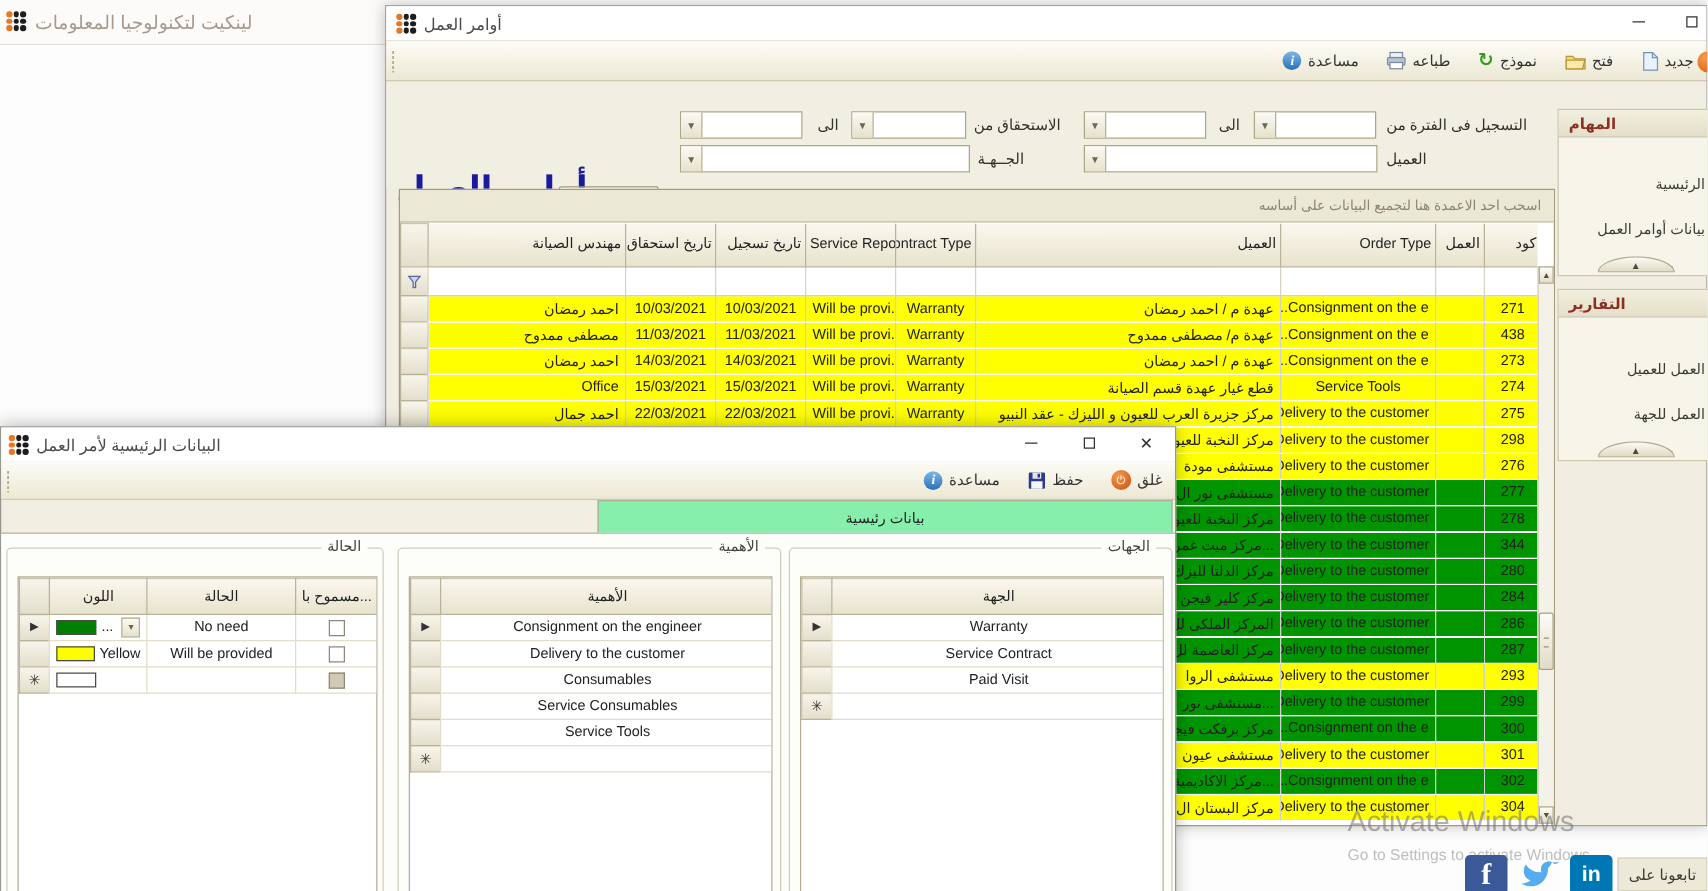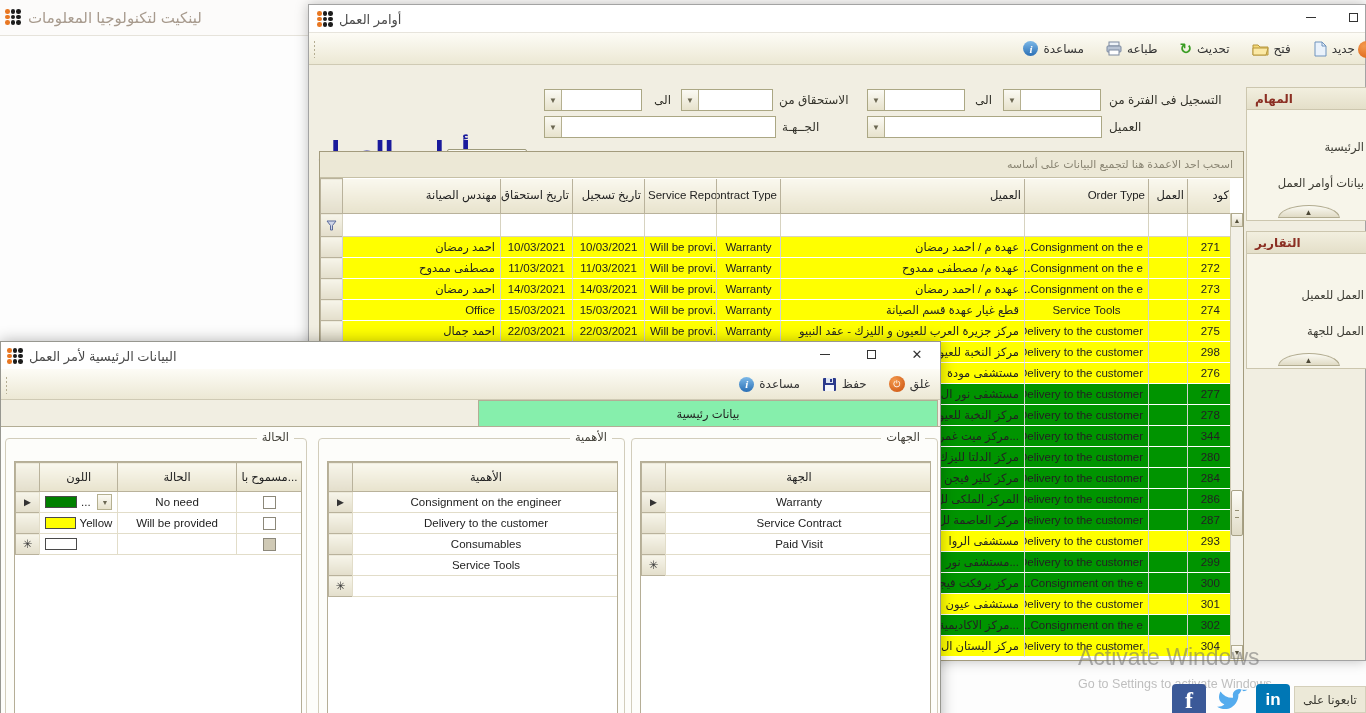--- a/index.html
+++ b/index.html
@@ -183,21 +183,21 @@
         </span>
         <span class="tb-btn">
           <svg width="17" height="14" viewBox="0 0 17 14">
               <path d="M1 3h5l2 2h8v8H1z" fill="#f3d878" stroke="#b7973c"></path>
               <path d="M1 6h15l-2 7H1z" fill="#fbe9a6" stroke="#b7973c"></path>
             </svg>
           <span>فتح</span>
         </span>
         <span class="tb-btn">
           <span style="color:#3a9d23;font-size:15px;font-weight:bold;line-height:1">↻</span>
-          <span>تحديث</span>
+          <span>نموذج</span>
         </span>
         <span class="tb-btn">
           <svg width="16" height="15" viewBox="0 0 16 15">
               <rect x="3" y="1" width="10" height="4" fill="#eef3f8" stroke="#7d8aa0"></rect>
               <rect x="1" y="5" width="14" height="6" rx="1" fill="#b9c4d4" stroke="#7d8aa0"></rect>
               <rect x="3" y="9" width="10" height="5" fill="#fff" stroke="#7d8aa0"></rect>
             </svg>
           <span>طباعه</span>
         </span>
         <span class="tb-btn">
@@ -283,21 +283,21 @@
                 <td class="c-order" style="background: rgb(255, 255, 0);">Consignment on the e...</td>
                 <td class="c-cust" style="background: rgb(255, 255, 0);">عهدة م / احمد رمضان</td>
                 <td class="c-contract" style="background: rgb(255, 255, 0);">Warranty</td>
                 <td class="c-report" style="background: rgb(255, 255, 0);">Will be provi...</td>
                 <td class="c-reg" style="background: rgb(255, 255, 0);">10/03/2021</td>
                 <td class="c-due" style="background: rgb(255, 255, 0);">10/03/2021</td>
                 <td class="c-eng" style="background: rgb(255, 255, 0);">احمد رمضان</td>
                 <td class="c-ind"></td>
               </tr>
               <tr class="grow yellow">
-                <td class="c-code" style="background: rgb(255, 255, 0);">272</td>
+                <td class="c-code" style="background: rgb(255, 255, 0);">438</td>
                 <td class="c-work" style="background: rgb(255, 255, 0);"></td>
                 <td class="c-order" style="background: rgb(255, 255, 0);">Consignment on the e...</td>
                 <td class="c-cust" style="background: rgb(255, 255, 0);">عهدة م/ مصطفى ممدوح</td>
                 <td class="c-contract" style="background: rgb(255, 255, 0);">Warranty</td>
                 <td class="c-report" style="background: rgb(255, 255, 0);">Will be provi...</td>
                 <td class="c-reg" style="background: rgb(255, 255, 0);">11/03/2021</td>
                 <td class="c-due" style="background: rgb(255, 255, 0);">11/03/2021</td>
                 <td class="c-eng" style="background: rgb(255, 255, 0);">مصطفى ممدوح</td>
                 <td class="c-ind"></td>
               </tr>
@@ -667,20 +667,24 @@
               </tr>
               <tr class="drow">
                 <td>Delivery to the customer</td>
                 <td class="d-ind"></td>
               </tr>
               <tr class="drow">
                 <td>Consumables</td>
                 <td class="d-ind"></td>
               </tr>
               <tr class="drow">
+                <td>Service Consumables</td>
+                <td class="d-ind"></td>
+              </tr>
+              <tr class="drow">
                 <td>Service Tools</td>
                 <td class="d-ind"></td>
               </tr>
               <tr class="drow">
                 <td></td>
                 <td class="d-ind">✳</td>
               </tr>
             </tbody>
         </table>
       </div>

